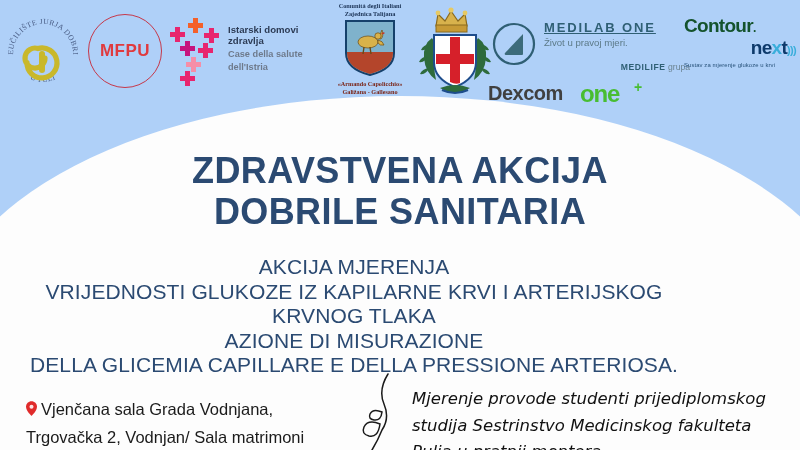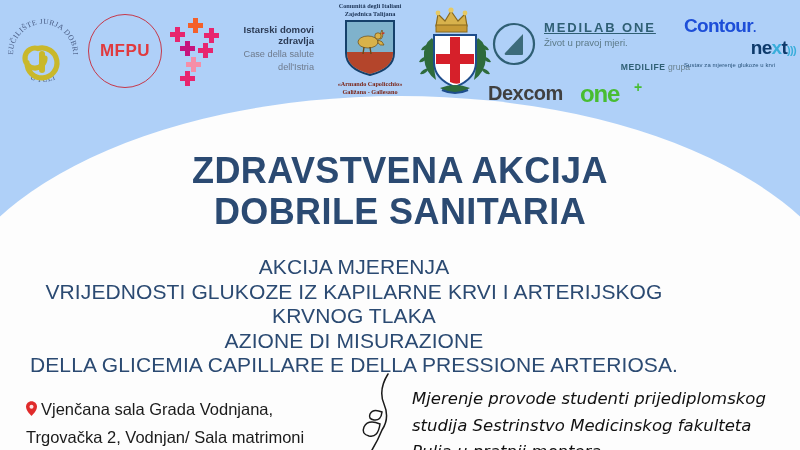--- a/index.html
+++ b/index.html
@@ -38,23 +38,23 @@
     position:absolute;inset:2px;border:1.6px solid #C6384A;border-radius:50%;
   }
   .mfpu-txt{
     position:absolute;inset:0;display:flex;align-items:center;justify-content:center;
     color:#E03A3E;font-weight:bold;font-size:17px;letter-spacing:.5px;
   }
 
   
   .idz{left:166px;top:14px;width:146px;height:80px;}
   .idz-mark{position:absolute;left:0;top:2px;width:62px;height:72px;}
-  .idz-txt{position:absolute;left:62px;top:10px;width:86px;text-align:right;}
+  .idz-txt{position:absolute;left:62px;top:10px;width:86px;}
   .idz-txt .l1{color:#2C3B55;font-size:9.6px;font-weight:bold;line-height:11.4px;}
-  .idz-txt .l2{color:#6E7A8C;font-size:9.2px;line-height:11.2px;margin-top:2px;}
+  .idz-txt .l2{color:#6E7A8C;font-size:9.2px;line-height:11.2px;margin-top:2px;font-weight:bold;}
 
   
   .cdi{left:318px;top:2px;width:104px;height:104px;}
   .cdi-top{position:absolute;top:0;left:0;width:104px;text-align:center;
            font-family:"Liberation Serif",serif;font-weight:bold;
            font-size:6.3px;line-height:7.6px;color:#1B3356;}
   .cdi-shield{position:absolute;left:26px;top:17px;width:52px;height:58px;}
   .cdi-bot{position:absolute;top:78px;left:0;width:104px;text-align:center;
            font-family:"Liberation Serif",serif;font-weight:bold;
            font-size:6.2px;line-height:7.5px;color:#7A2518;}
@@ -72,21 +72,21 @@
   .medilab-grp b{color:#2F5F74;letter-spacing:.6px;}
 
   
   .dexcom{left:488px;top:80px;width:158px;height:30px;}
   .dex-word{position:absolute;left:0;top:2px;color:#404040;font-size:20px;font-weight:bold;letter-spacing:-.5px;}
   .dex-one{position:absolute;left:92px;top:0px;color:#48BD32;font-size:24px;font-weight:bold;letter-spacing:-1.2px;}
   .dex-plus{position:absolute;left:146px;top:-1px;color:#48BD32;font-size:14px;font-weight:bold;}
 
   
   .contour{left:684px;top:16px;width:112px;height:68px;}
-  .ct1{color:#1d4ed8;font-size:19px;font-weight:bold;letter-spacing:-.7px;line-height:19px;}
+  .ct1{color:#14532d;font-size:19px;font-weight:bold;letter-spacing:-.7px;line-height:19px;}
   .ct1 .dot{font-size:12px;}
   .ct2{color:#0E3A6B;font-size:19px;font-weight:bold;letter-spacing:-.7px;line-height:20px;text-align:right;}
   .ct2 .x{color:#3AAEDB;}
   .ct2 .wave{color:#3AAEDB;font-size:11px;}
   .ct3{color:#28527A;font-size:5.9px;margin-top:2px;letter-spacing:.1px;}
 
   
   .headline{
     position:absolute;left:0;top:150px;width:800px;text-align:center;z-index:4;
     color:#2B4A72;font-weight:bold;font-size:36px;line-height:41px;letter-spacing:.4px;

